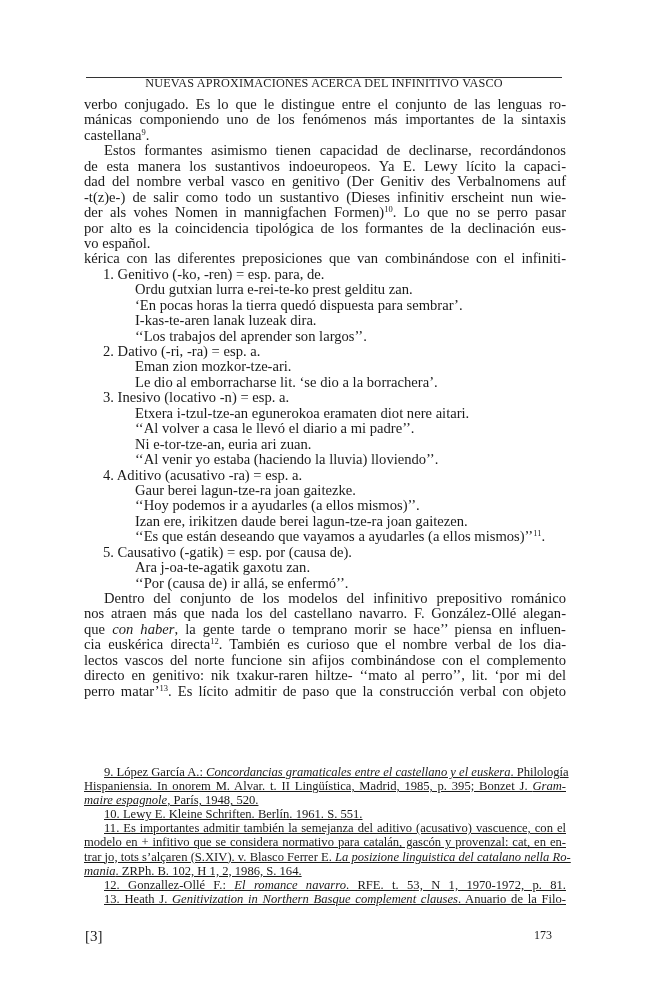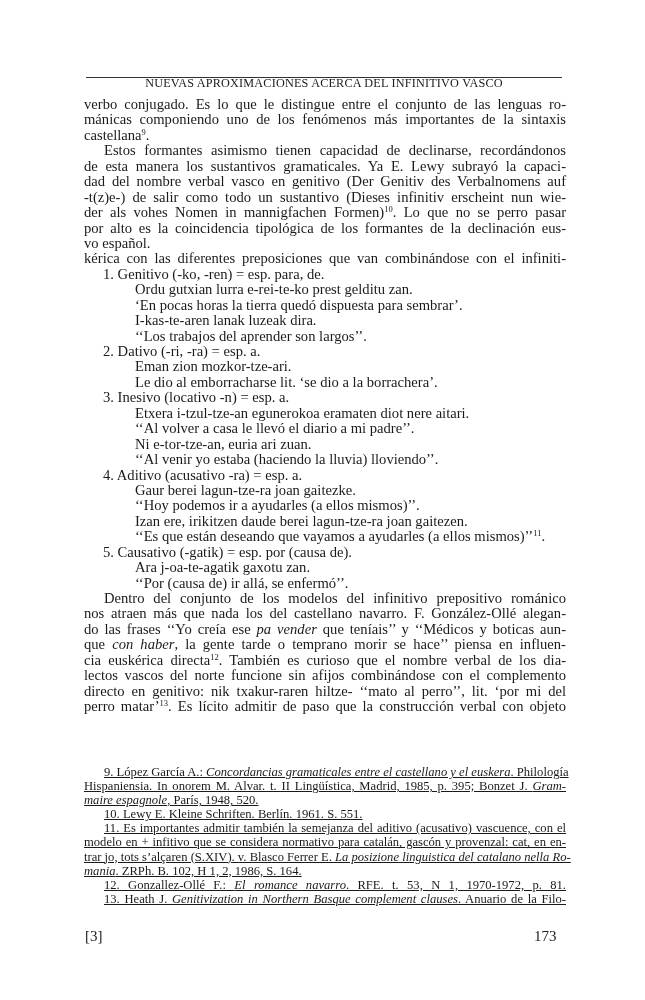--- a/index.html
+++ b/index.html
@@ -16,38 +16,38 @@
   .line.j { text-align: justify; text-align-last: justify; }
   .ind1 { padding-left: 19px; }
   .ind2 { padding-left: 20px; }
   .ind3 { padding-left: 51px; }
   sup { font-size: 8.5px; line-height: 0; vertical-align: 5px; }
   .fn { position: absolute; left: 84px; width: 482px; top: 765px;
         font-size: 12.6px; line-height: 14.1px; }
   .fn .line { height: 14.1px; text-decoration: underline; }
   .fn-ind { padding-left: 20px; }
   .folio-left { position: absolute; left: 85px; top: 928px; font-size: 15px; }
-  .folio-right { position: absolute; left: 534px; top: 928px; font-size: 15px; }
+  .folio-right { position: absolute; left: 534px; top: 928px; font-size: 12px; }
 </style>
 </head>
 <body>
 
 <div class="page">
 
   <div class="running-head">NUEVAS APROXIMACIONES ACERCA DEL INFINITIVO VASCO</div>
   <div class="head-rule"></div>
 
   <div class="body">
 
     <span class="line j">verbo conjugado. Es lo que le distingue entre el conjunto de las lenguas ro-</span>
     <span class="line j">mánicas componiendo uno de los fenómenos más importantes de la sintaxis</span>
     <span class="line"><span>castellana</span><sup>9</sup><span>.</span></span>
 
     <span class="line j ind2">Estos formantes asimismo tienen capacidad de declinarse, recordándonos</span>
-    <span class="line j">de esta manera los sustantivos gramaticales. Ya E. Lewy subrayó la capaci-</span>
+    <span class="line j">de esta manera los sustantivos indoeuropeos. Ya E. Lewy lícito la capaci-</span>
     <span class="line j">dad del nombre verbal vasco en genitivo (Der Genitiv des Verbalnomens auf</span>
     <span class="line j">-t(z)e-) de salir como todo un sustantivo (Dieses infinitiv erscheint nun wie-</span>
     <span class="line" style="text-align:justify;text-align-last:justify;"><span>der als vohes Nomen in mannigfachen Formen)</span><sup>10</sup><span>. Lo que no se perro pasar</span></span>
     <span class="line j">por alto es la coincidencia tipológica de los formantes de la declinación eus-</span>
     <span class="line">vo español.</span>
     <span class="line j">kérica con las diferentes preposiciones que van combinándose con el infiniti-</span>
 
     <span class="line ind1"><span>1.</span> <span>Genitivo (-ko, -ren) = esp. para, de.</span></span>
     <span class="line ind3">Ordu gutxian lurra e-rei-te-ko prest gelditu zan.</span>
     <span class="line ind3">‘En pocas horas la tierra quedó dispuesta para sembrar’.</span>
@@ -69,21 +69,20 @@
     <span class="line ind3">‘‘Hoy podemos ir a ayudarles (a ellos mismos)’’.</span>
     <span class="line ind3">Izan ere, irikitzen daude berei lagun-tze-ra joan gaitezen.</span>
     <span class="line ind3"><span>‘‘Es que están deseando que vayamos a ayudarles (a ellos mismos)’’</span><sup>11</sup><span>.</span></span>
 
     <span class="line ind1"><span>5.</span> <span>Causativo (-gatik) = esp. por (causa de).</span></span>
     <span class="line ind3">Ara j-oa-te-agatik gaxotu zan.</span>
     <span class="line ind3">‘‘Por (causa de) ir allá, se enfermó’’.</span>
 
     <span class="line j ind2">Dentro del conjunto de los modelos del infinitivo prepositivo románico</span>
     <span class="line j">nos atraen más que nada los del castellano navarro. F. González-Ollé alegan-</span>
-    <span class="line j"><span>do las frases ‘‘Yo creía ese </span><i>pa vender</i><span> que teníais’’ y ‘‘Médicos y boticas aun-</span></span>
     <span class="line j"><span>que </span><i>con haber</i><span>, la gente tarde o temprano morir se hace’’ piensa en influen-</span></span>
     <span class="line j"><span>cia euskérica directa</span><sup>12</sup><span>. También es curioso que el nombre verbal de los dia-</span></span>
     <span class="line j">lectos vascos del norte funcione sin afijos combinándose con el complemento</span>
     <span class="line j">directo en genitivo: nik txakur-raren hiltze- ‘‘mato al perro’’, lit. ‘por mi del</span>
     <span class="line j"><span>perro matar’</span><sup>13</sup><span>. Es lícito admitir de paso que la construcción verbal con objeto</span></span>
   </div>
 
   <div class="fn">
 
     <span class="line j fn-ind"><span>9. López García A.: </span><i>Concordancias gramaticales entre el castellano y el euskera</i><span>. Philología</span></span>

